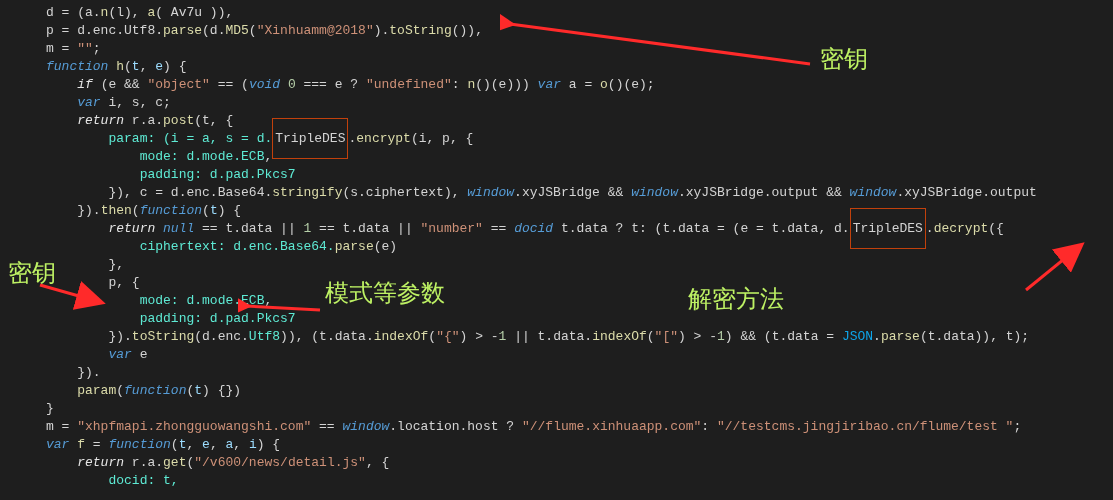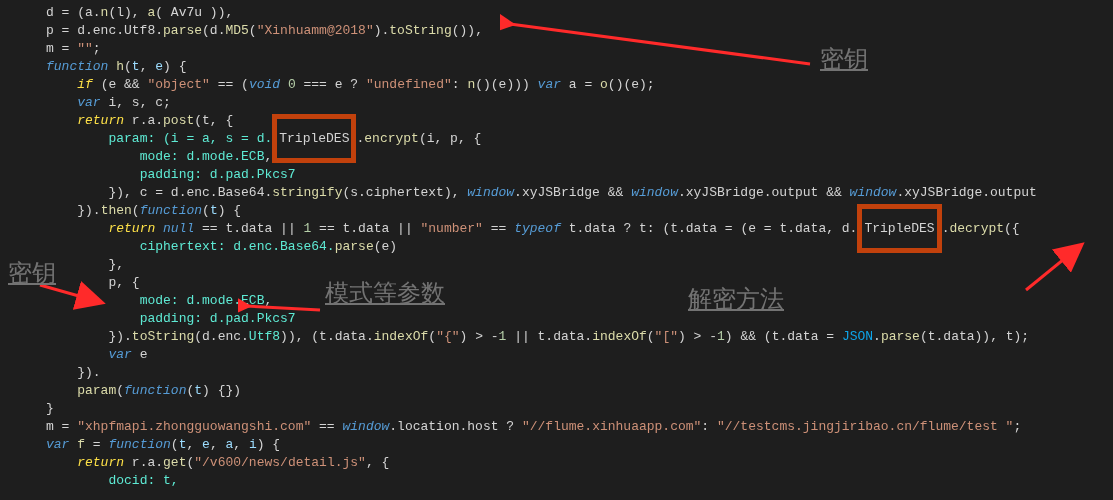--- a/index.html
+++ b/index.html
@@ -15,39 +15,38 @@
     height: 500px;
     position: relative;
   }
   pre {
     margin: 0;
     padding: 4px 0 4px 46px;
     white-space: pre;
     font-family: inherit;
   }
   .kw { color: #569cd6; font-style: italic; }
-  .kw-nb { color: #fde047; font-style: italic; }
+  .kw-nb { color: #e5e5e5; font-style: italic; }
   .fn { color: #dcdcaa; }
   .var { color: #9cdcfe; }
   .str { color: #ce9178; }
   .num { color: #b5cea8; }
   .prop { color: #5eead4; }
   .const { color: #5eead4; }
   .builtin { color: #0ea5e9; }
-  .boxed { border: 5px solid #c2410c; padding: 12px 2px; }
+  .boxed { border: 1px solid #c2410c; padding: 12px 2px; }
 
   .annotation {
     position: absolute;
-    color: #737373;
+    color: #bef264;
     font-family: SimSun, 'Songti SC', serif;
     font-size: 24px;
     font-weight: normal;
     pointer-events: none;
     z-index: 10;
-    text-decoration: underline;
   }
   .arrow {
     position: absolute;
     pointer-events: none;
     z-index: 9;
   }
 </style>
 </head>
 <body>
 
@@ -56,21 +55,21 @@
 <span>m = </span><span class="str">""</span><span>;</span>
 <span class="kw">function</span><span class="fn"> h</span><span>(</span><span class="var">t</span><span>, </span><span class="var">e</span><span>) {</span>
     <span class="kw-nb">if</span><span> (e &amp;&amp; </span><span class="str">"object"</span><span> == (</span><span class="kw">void</span><span> </span><span class="num">0</span><span> === e ? </span><span class="str">"undefined"</span><span>: </span><span class="fn">n</span><span>()(e))) </span><span class="kw">var</span><span> a = </span><span class="fn">o</span><span>()(e);</span>
     <span class="kw">var</span><span> i, s, c;</span>
     <span class="kw-nb">return</span><span> r.a.</span><span class="fn">post</span><span>(t, {</span>
         <span class="prop">param: (i = a, s = d.</span><span class="boxed">TripleDES</span><span>.</span><span class="fn">encrypt</span><span>(i, p, {</span>
             <span class="prop">mode: d.mode.</span><span class="const">ECB</span><span>,</span>
             <span class="prop">padding: d.pad.</span><span class="const">Pkcs7</span>
         <span>}), c = d.enc.Base64.</span><span class="fn">stringify</span><span>(s.ciphertext), </span><span class="kw">window</span><span>.xyJSBridge &amp;&amp; </span><span class="kw">window</span><span>.xyJSBridge.output &amp;&amp; </span><span class="kw">window</span><span>.xyJSBridge.output</span>
     <span>}).</span><span class="fn">then</span><span>(</span><span class="kw">function</span><span>(</span><span class="var">t</span><span>) {</span>
-        <span class="kw-nb">return</span><span> </span><span class="kw">null</span><span> == t.data || </span><span class="num">1</span><span> == t.data || </span><span class="str">"number"</span><span> == </span><span class="kw">typeof</span><span> t.data ? t: (t.data = (e = t.data, d.</span><span class="boxed">TripleDES</span><span>.</span><span class="fn">decrypt</span><span>({</span>
+        <span class="kw-nb">return</span><span> </span><span class="kw">null</span><span> == t.data || </span><span class="num">1</span><span> == t.data || </span><span class="str">"number"</span><span> == </span><span class="kw">docid</span><span> t.data ? t: (t.data = (e = t.data, d.</span><span class="boxed">TripleDES</span><span>.</span><span class="fn">decrypt</span><span>({</span>
             <span class="prop">ciphertext: d.enc.Base64.</span><span class="fn">parse</span><span>(e)</span>
         <span>},</span>
         <span>p, {</span>
             <span class="prop">mode: d.mode.</span><span class="const">ECB</span><span>,</span>
             <span class="prop">padding: d.pad.</span><span class="const">Pkcs7</span>
         <span>}).</span><span class="fn">toString</span><span>(d.enc.</span><span class="const">Utf8</span><span>)), (t.data.</span><span class="fn">indexOf</span><span>(</span><span class="str">"{"</span><span>) &gt; -</span><span class="num">1</span><span> || t.data.</span><span class="fn">indexOf</span><span>(</span><span class="str">"["</span><span>) &gt; -</span><span class="num">1</span><span>) &amp;&amp; (t.data = </span><span class="builtin">JSON</span><span>.</span><span class="fn">parse</span><span>(t.data)), t);</span>
         <span class="kw">var</span><span> e</span>
     <span>}).</span>
     <span class="fn">param</span><span>(</span><span class="kw">function</span><span>(</span><span class="var">t</span><span>) {})</span>
 <span>}</span>

